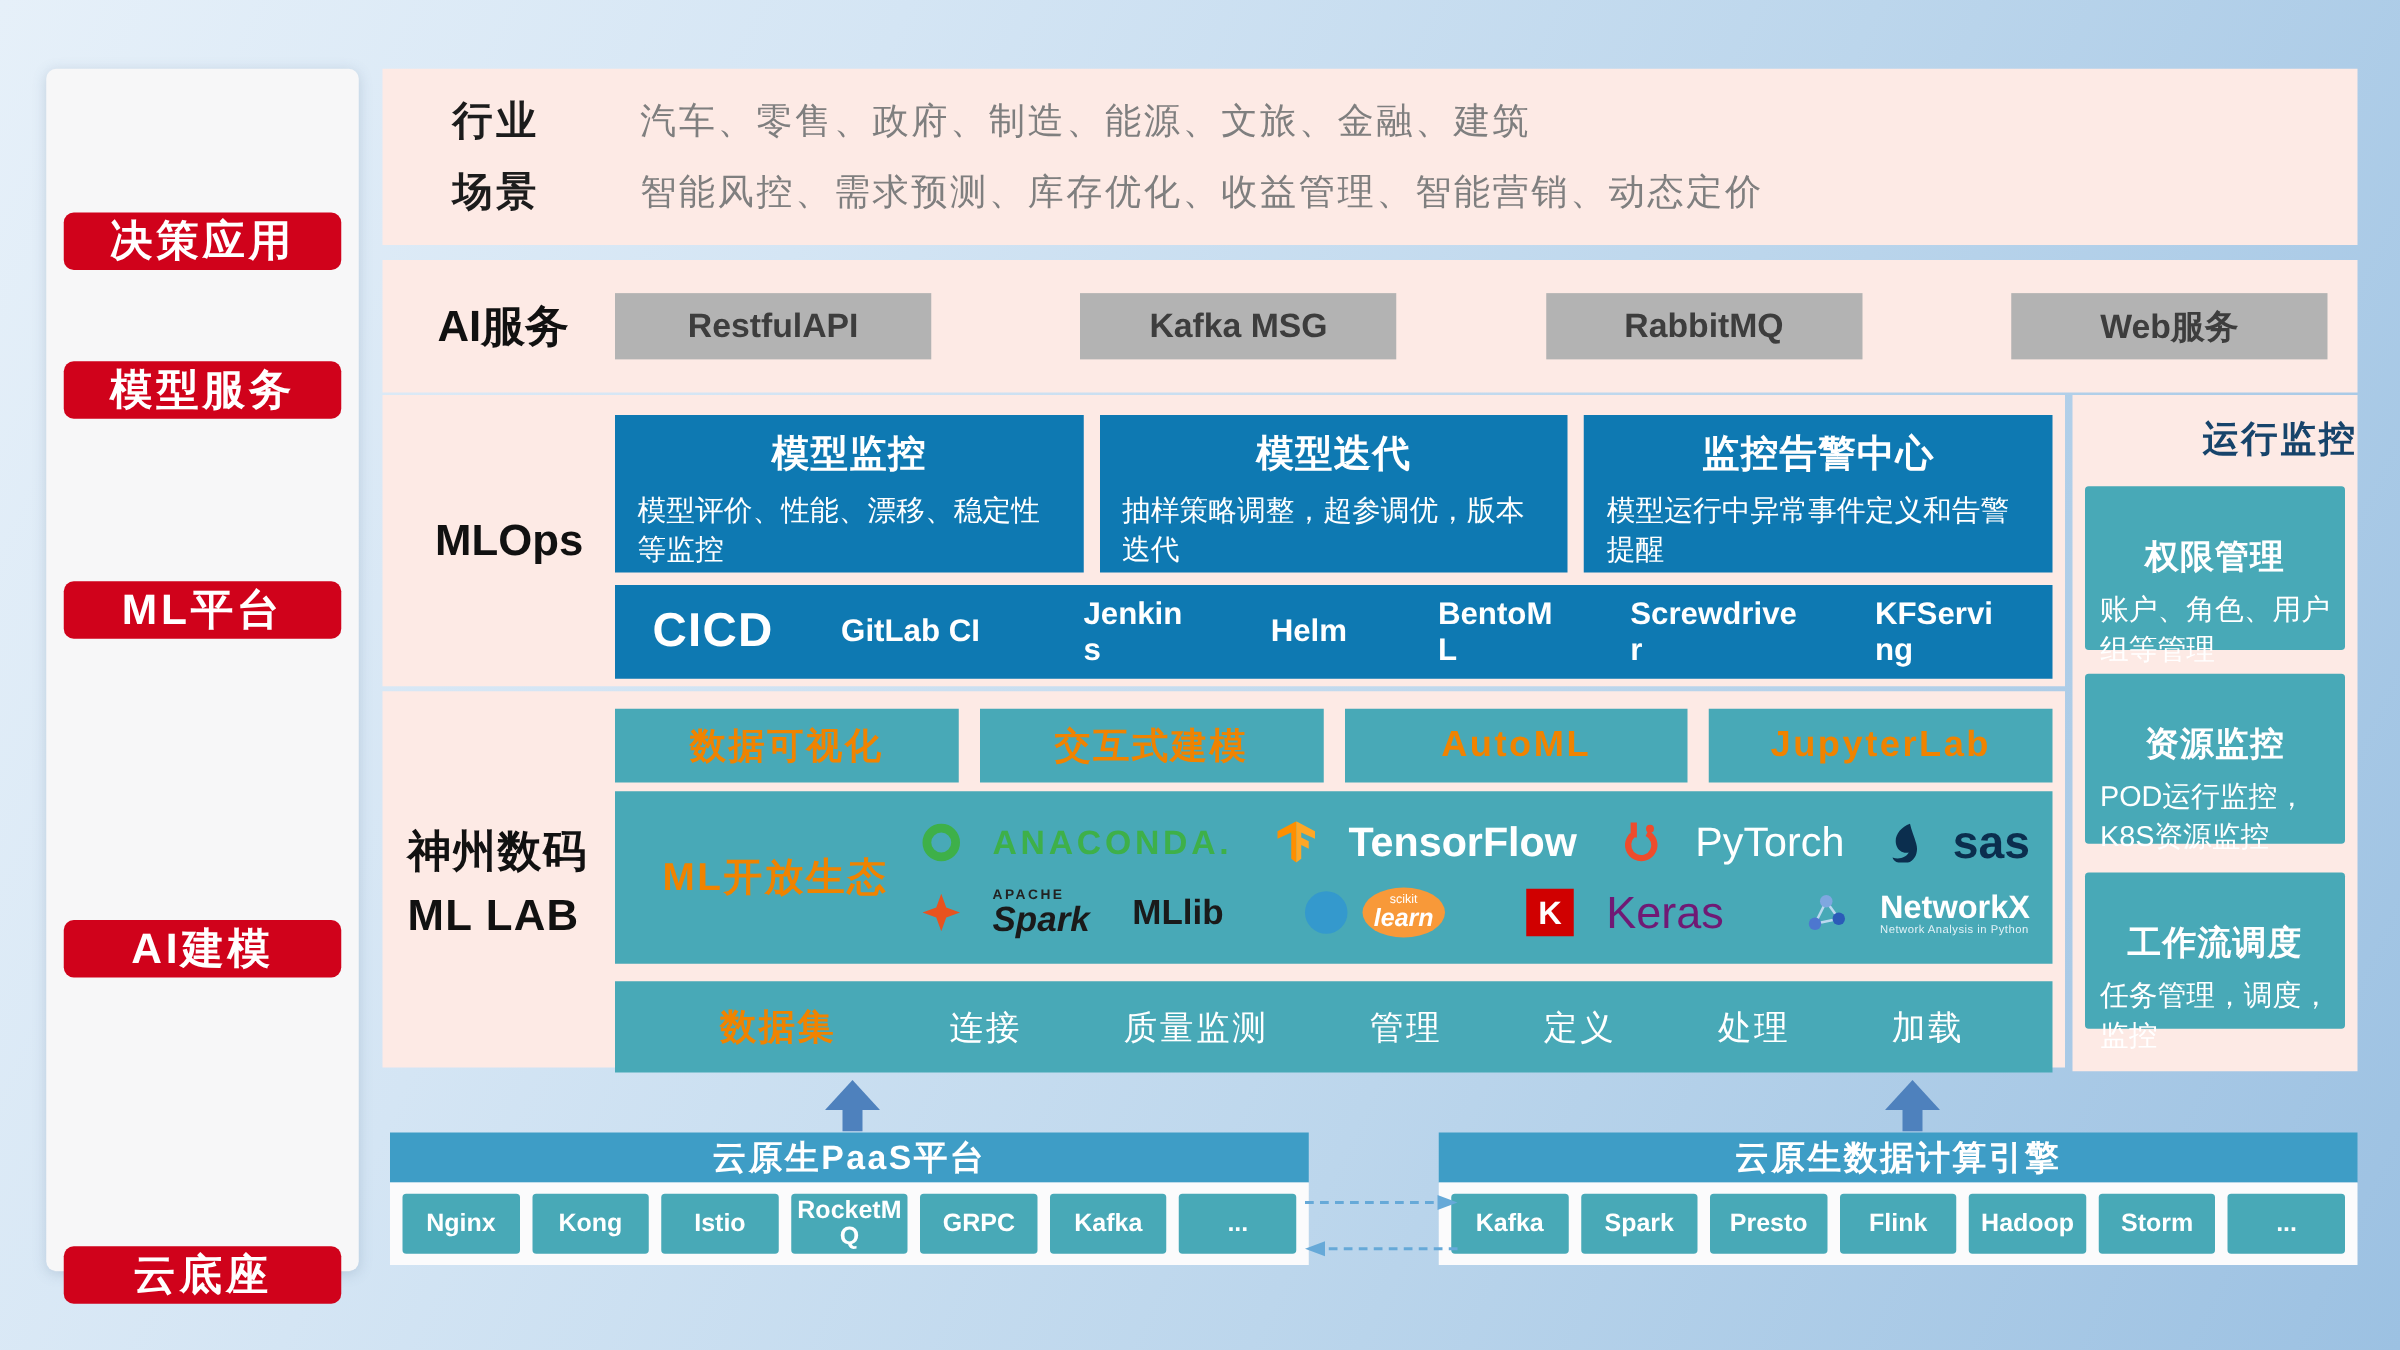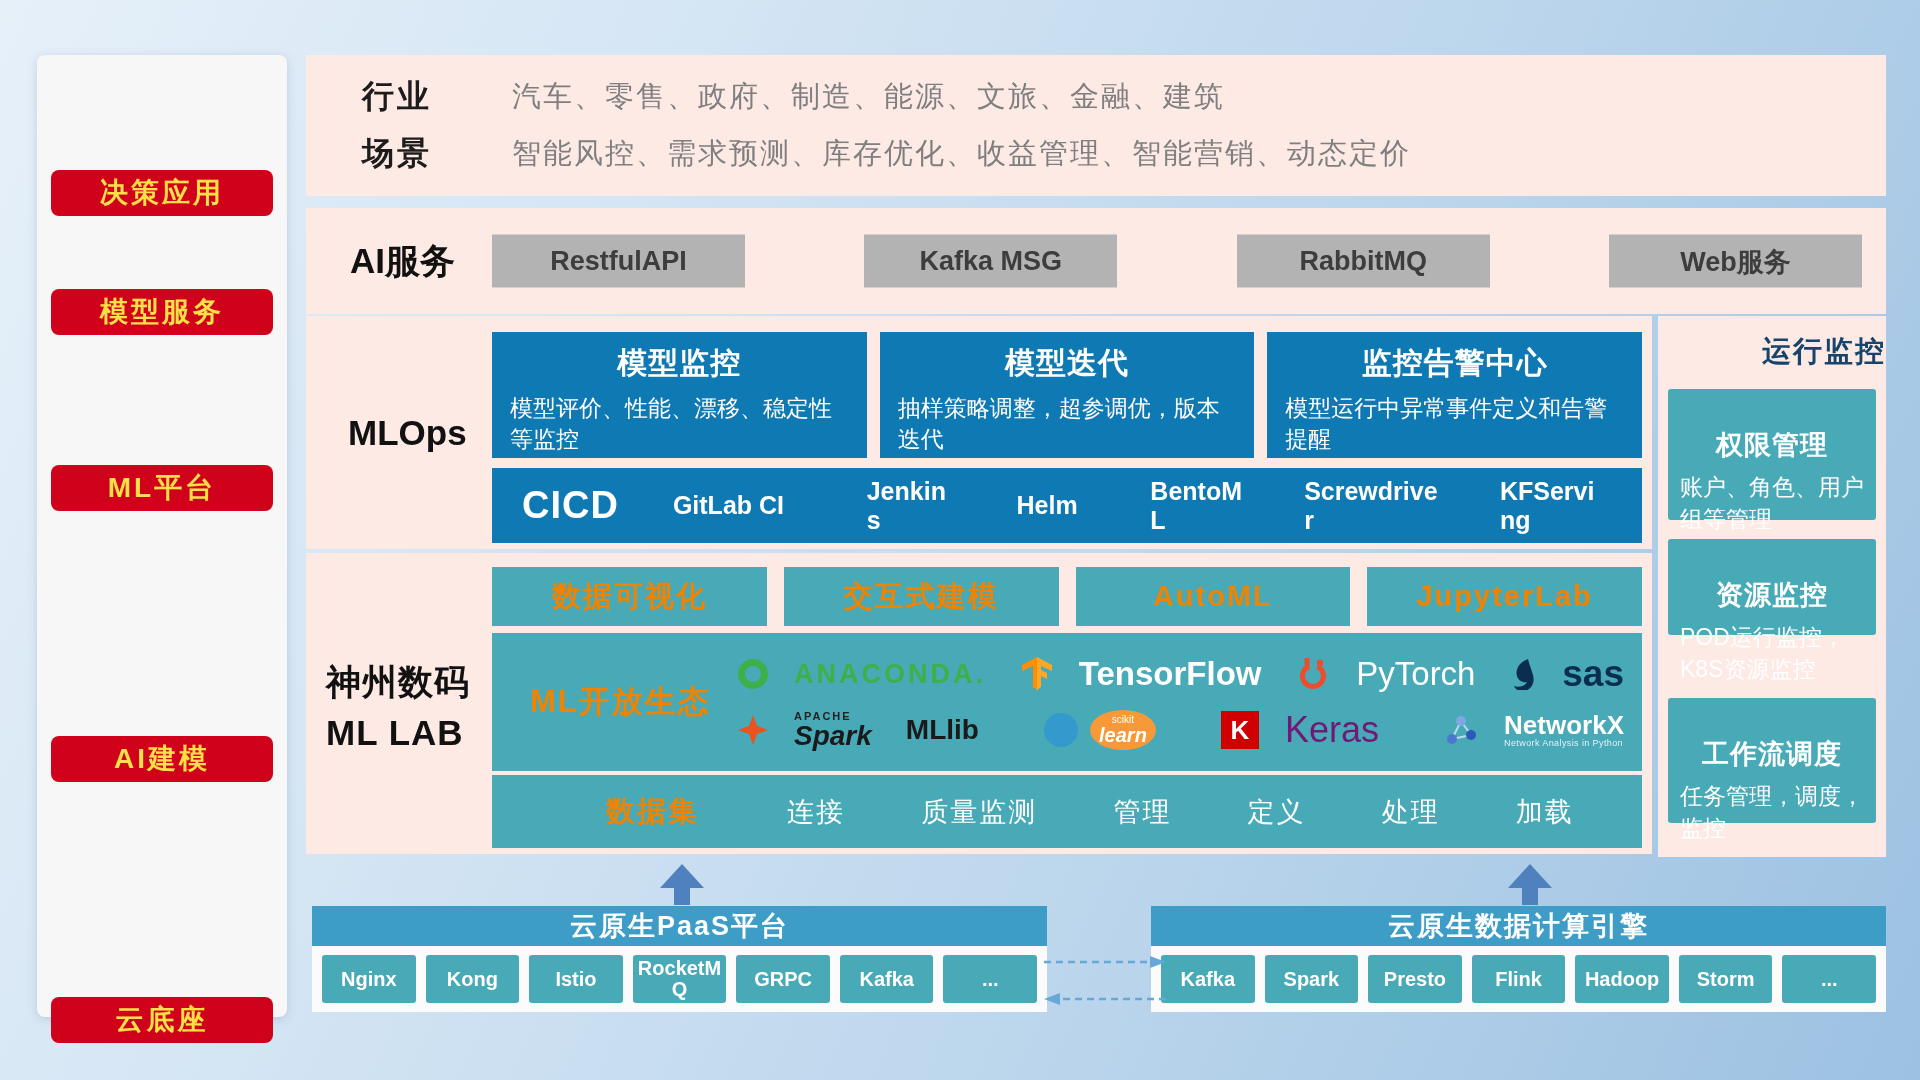--- a/index.html
+++ b/index.html
@@ -6,21 +6,21 @@
   html,body{width:1920px;height:1080px;}
   body{
     font-family:"Liberation Sans","DejaVu Sans",sans-serif;
     background:linear-gradient(115deg,#e6f0f9 0%,#d4e5f4 30%,#bcd6ec 62%,#9cc1e2 100%);
     overflow:hidden;position:relative;
   }
   .panel{position:absolute;background:#fdeae5;}
 
   
   .sidebar{position:absolute;left:37px;top:55px;width:250px;height:962px;background:#f7f7f8;border-radius:8px;box-shadow:0 2px 10px rgba(90,120,150,.25);}
-  .red-btn{position:absolute;left:14px;width:222px;height:46px;background:#d0021b;border-radius:8px;color:#fde047;font-size:28px;font-weight:bold;letter-spacing:3px;display:flex;align-items:center;justify-content:center;}
+  .red-btn{position:absolute;left:14px;width:222px;height:46px;background:#d0021b;border-radius:8px;color:#ffffff;font-size:34px;font-weight:bold;letter-spacing:3px;display:flex;align-items:center;justify-content:center;}
 
   
   .top-panel{left:306px;top:55px;width:1580px;height:141px;display:flex;flex-direction:column;justify-content:space-evenly;padding:8px 20px 8px 56px;}
   .ind-row{display:flex;align-items:center;}
   .ind-label{width:150px;font-size:32px;font-weight:bold;color:#1c1c1c;letter-spacing:3px;flex-shrink:0;}
   .ind-value{font-size:29px;color:#7f7f7f;letter-spacing:2px;}
 
   
   .ai-panel{left:306px;top:208px;width:1580px;height:106px;}
   .ai-label{position:absolute;left:44px;top:50%;transform:translateY(-50%);font-size:35px;font-weight:bold;color:#111;}
@@ -45,21 +45,21 @@
   .cicd-items span:nth-child(5){width:134px;}
   .cicd-items span:nth-child(6){width:108px;}
 
   
   .monitor-panel{left:1658px;top:316px;width:228px;height:541px;}
   .monitor-title{position:absolute;top:16px;width:100%;text-align:right;font-size:29px;font-weight:bold;color:#17446b;letter-spacing:2px;}
   .monitor-card{position:absolute;left:10px;width:208px;background:#48a9b7;color:#fff;border-radius:3px;padding:10px 12px;}
   .monitor-card h4{font-size:27px;font-weight:bold;text-align:center;margin-bottom:8px;letter-spacing:1px;margin-top:28px;}
   .monitor-card p{font-size:23px;line-height:1.4;}
   .mc1{top:73px;height:131px;}
-  .mc2{top:223px;height:96px;}
+  .mc2{top:223px;height:136px;}
   .mc3{top:382px;height:125px;}
 
   
   .mllab-panel{left:306px;top:553px;width:1346px;height:301px;}
   .mllab-label{position:absolute;left:20px;top:104px;font-size:35px;font-weight:bold;color:#111;line-height:1.45;letter-spacing:1px;}
   .mllab-tools{position:absolute;left:186px;top:14px;width:1150px;height:59px;display:flex;gap:17px;}
   .tool-chip{flex:1;background:#48a9b7;color:#f08300;font-size:29px;font-weight:bold;display:flex;align-items:center;justify-content:center;letter-spacing:2px;border:none;}
   .eco-area{position:absolute;left:186px;top:80px;width:1150px;height:138px;background:#48a9b7;}
   .eco-label{position:absolute;left:38px;top:50%;transform:translateY(-50%);font-size:31px;font-weight:bold;color:#f08300;letter-spacing:2px;}
   .eco-logos{position:absolute;left:246px;right:18px;top:6px;bottom:6px;display:flex;flex-direction:column;justify-content:space-evenly;}
@@ -76,21 +76,21 @@
   .mllib-text{font-size:28px;font-weight:bold;color:#1a1a1a;margin-left:8px;}
   .skl-blue{width:34px;height:34px;background:#3499cd;border-radius:50%;display:inline-block;}
   .skl-orange{width:66px;height:40px;background:#f89939;border-radius:50%;margin-left:-14px;display:flex;flex-direction:column;align-items:center;justify-content:center;color:#fff;}
   .skl-small{font-size:10px;line-height:1;}
   .skl-text{font-size:20px;font-style:italic;font-weight:bold;line-height:1;}
   .keras-box{width:38px;height:38px;background:#d00000;color:#fff;font-size:26px;font-weight:bold;display:flex;align-items:center;justify-content:center;}
   .keras-text{font-size:36px;color:#701a75;}
   .nx-stack{display:flex;flex-direction:column;line-height:1.1;}
   .nx-text{font-size:26px;font-weight:bold;color:#fff;}
   .nx-sub{font-size:9px;color:#e4f2f7;letter-spacing:.4px;}
-  .dataset-row{position:absolute;left:186px;top:222px;width:1150px;height:73px;background:#48a9b7;display:flex;align-items:center;padding-left:30px;}
+  .dataset-row{position:absolute;left:186px;top:232px;width:1150px;height:73px;background:#48a9b7;display:flex;align-items:center;}
   .dataset-label{margin-left:84px;font-size:29px;font-weight:bold;color:#f08300;letter-spacing:2px;}
   .dataset-items{flex:1;display:flex;justify-content:space-around;margin:0 30px 0 50px;}
   .dataset-items span{font-size:27px;color:#fff;letter-spacing:2px;}
 
   
   .up-arrow{position:absolute;top:864px;width:44px;}
   .ua-head{width:0;height:0;border-left:22px solid transparent;border-right:22px solid transparent;border-bottom:24px solid #4e81bd;}
   .ua-shaft{width:16px;height:17px;background:#4e81bd;margin:0 auto;}
   .dashed-arrows{position:absolute;left:1040px;top:944px;}
 

